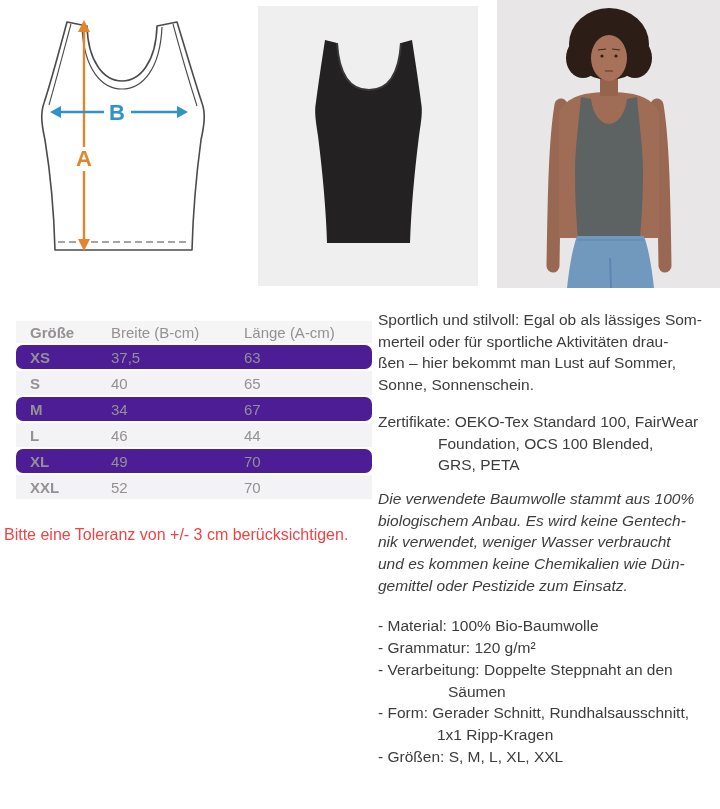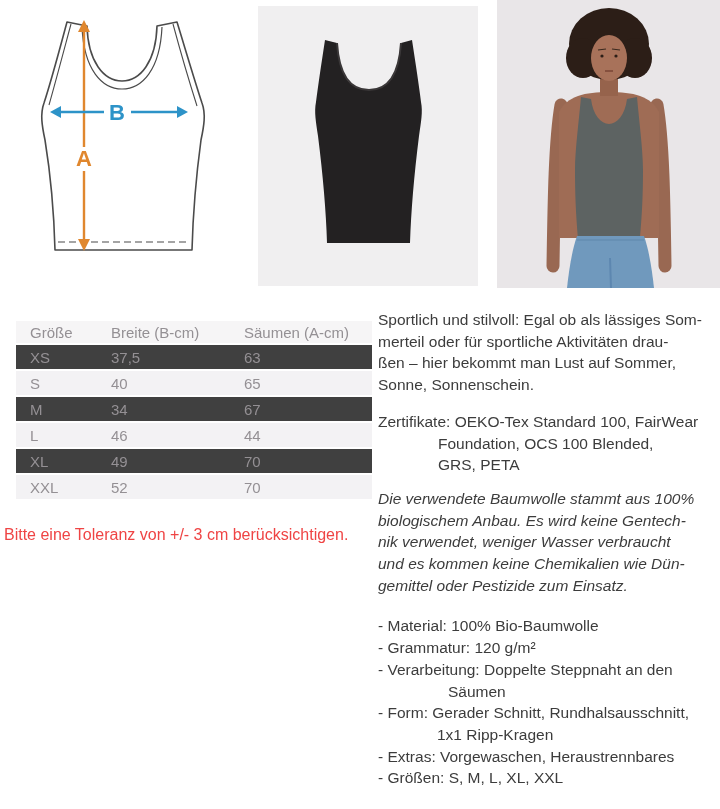--- a/index.html
+++ b/index.html
@@ -9,23 +9,23 @@
   }
   
   .diagram{position:absolute;left:0;top:0;width:240px;height:290px;}
   .product-photo{position:absolute;left:258px;top:6px;width:220px;height:280px;background:#f0eff0;}
   .model-photo{position:absolute;left:497px;top:0;width:223px;height:288px;background:#e9e6e8;}
   .photo-svg{display:block;width:100%;height:100%;}
   
   .size-table{position:absolute;left:16px;top:321px;width:356px;font-size:15px;color:#949094;}
   .t-row{display:flex;align-items:center;height:24px;margin-top:2px;}
   .t-head{height:22px;margin-top:0;background:#f6f5f6;}
-  .row-odd{background:#404040;}
+  .row-odd{background:#4c1d95;border-radius:7px;}
   .row-even{background:#f3f2f4;}
-  .c1{width:95px;padding-left:14px;box-sizing:border-box;}
+  .c1{width:95px;padding-left:14px;box-sizing:border-box;font-weight:bold;}
   .c2{width:133px;}
   .c3{flex:1;}
   .tolerance{position:absolute;left:4px;top:526px;font-size:16px;color:#ef4444;}
   
   .rc{position:absolute;left:378px;top:309px;width:340px;font-size:15.5px;line-height:21.7px;color:#3c3c3c;}
   .multiline{white-space:pre-line;}
   .cert{margin-top:15px;}
   .cert-cont{margin-left:60px;}
   .cotton{margin-top:12px;font-style:italic;}
   .bullets{margin-top:19px;}
@@ -98,21 +98,21 @@
       <path d="M80,236 C75,250 72,270 70,288 L157,288 C155,270 152,250 147,236 Z" fill="#7099bd"></path>
       <path d="M113,258 L114,288" stroke="#5d87b0" stroke-width="2" fill="none"></path>
       <path d="M80,240 L147,240" stroke="#6790b4" stroke-width="2" fill="none"></path>
     </svg>
   </div>
 
   <div class="size-table">
     <div class="t-row t-head">
       <div class="c1">Größe</div>
       <div class="c2">Breite (B-cm)</div>
-      <div class="c3">Säumen (A-cm)</div>
+      <div class="c3">Länge (A-cm)</div>
     </div>
     <div class="t-row row-odd">
       <div class="c1">XS</div>
       <div class="c2">37,5</div>
       <div class="c3">63</div>
     </div>
     <div class="t-row row-even">
       <div class="c1">S</div>
       <div class="c2">40</div>
       <div class="c3">65</div>
@@ -159,18 +159,17 @@
 und es kommen keine Chemikalien wie Dün-
 gemittel oder Pestizide zum Einsatz.</div>
 
     <div class="bullets">
       <div>- Material: 100% Bio-Baumwolle</div>
       <div>- Grammatur: 120 g/m²</div>
       <div>- Verarbeitung: Doppelte Steppnaht an den</div>
       <div class="b-cont-saumen">Säumen</div>
       <div>- Form: Gerader Schnitt, Rundhalsausschnitt,</div>
       <div class="b-cont-ripp">1x1 Ripp-Kragen</div>
-      <div>- Extras: Vorgewaschen, Heraustrennbares</div>
       <div>- Größen: S, M, L, XL, XXL</div>
     </div>
   </div>
 
 </div>
 
 </body></html>

